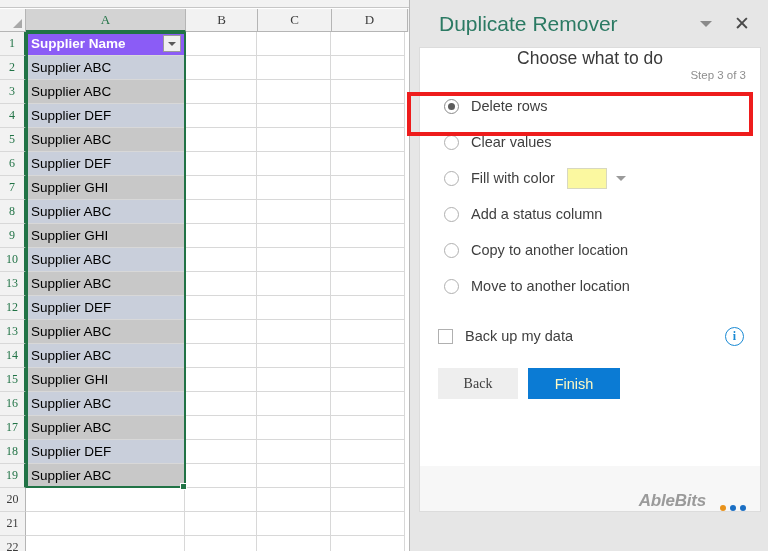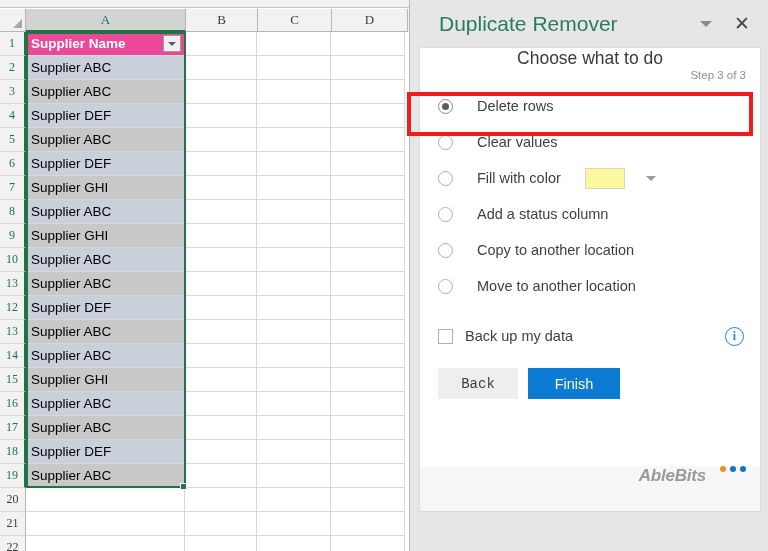--- a/index.html
+++ b/index.html
@@ -94,21 +94,21 @@
     border-bottom: 1px solid #d8d8d8;
     display: flex; align-items: center;
     padding-left: 5px;
     font-size: 13.5px;
     color: #000000;
     overflow: hidden;
     white-space: nowrap;
     position: relative;
   }
   .cellA.hdr {
-    background: #ec4899;
+    background: #8b5cf6;
     color: #ffffff;
     font-weight: bold;
   }
   .cellA.shadeA { background: #c9cfdb; }
   .cellA.shadeB { background: #c8c8c8; }
   .cellB, .cellC, .cellD {
     border-right: 1px solid #d8d8d8;
     border-bottom: 1px solid #d8d8d8;
     background: #ffffff;
   }
@@ -207,22 +207,21 @@
   }
   #step-label {
     margin-left: auto;
     font-size: 11.5px;
     color: #8e8e8e;
   }
   .opt-list { padding: 0 0 0 0; }
   .opt {
     height: 36px;
     display: flex; align-items: center;
-    padding-left: 18px;
-    gap: 12px;
+    padding-left: 24px;
   }
   .radio {
     width: 15px; height: 15px;
     border: 1px solid #b0b0b0;
     border-radius: 50%;
     background: #ffffff;
     flex: 0 0 auto;
     position: relative;
   }
   .radio.on { border-color: #8a8a8a; }
@@ -281,41 +280,41 @@
     padding-left: 18px;
     margin-top: 12px;
     gap: 10px;
   }
   #back-btn {
     width: 80px; height: 31px;
     background: #eeeeee;
     border: none;
     color: #3f3f3f;
     font-size: 14px;
-    font-family: Liberation Mono, monospace;
+    font-family: Liberation Serif, serif;
     display: flex; align-items: center; justify-content: center;
   }
   #finish-btn {
     width: 92px; height: 31px;
     background: #0b7bd4;
     border: none;
     color: #fef9c3;
     font-size: 14.5px;
     font-family: "Liberation Sans", sans-serif;
     display: flex; align-items: center; justify-content: center;
   }
   #pane-footer {
     position: absolute;
     left: 9px; top: 466px;
     width: 342px; height: 46px;
     background: #f7f7f7;
     border-left: 1px solid #dcdcdc;
     border-right: 1px solid #dcdcdc;
     border-bottom: 1px solid #dcdcdc;
-    display: flex; align-items: flex-start; justify-content: flex-end;
+    display: flex; align-items: flex-end; justify-content: flex-end;
     padding-right: 14px;
     gap: 14px;
   }
   #ablebits-logo {
     font-size: 17px;
     font-weight: bold;
     font-style: italic;
     color: #9a9a9a;
     letter-spacing: -0.2px;
   }

